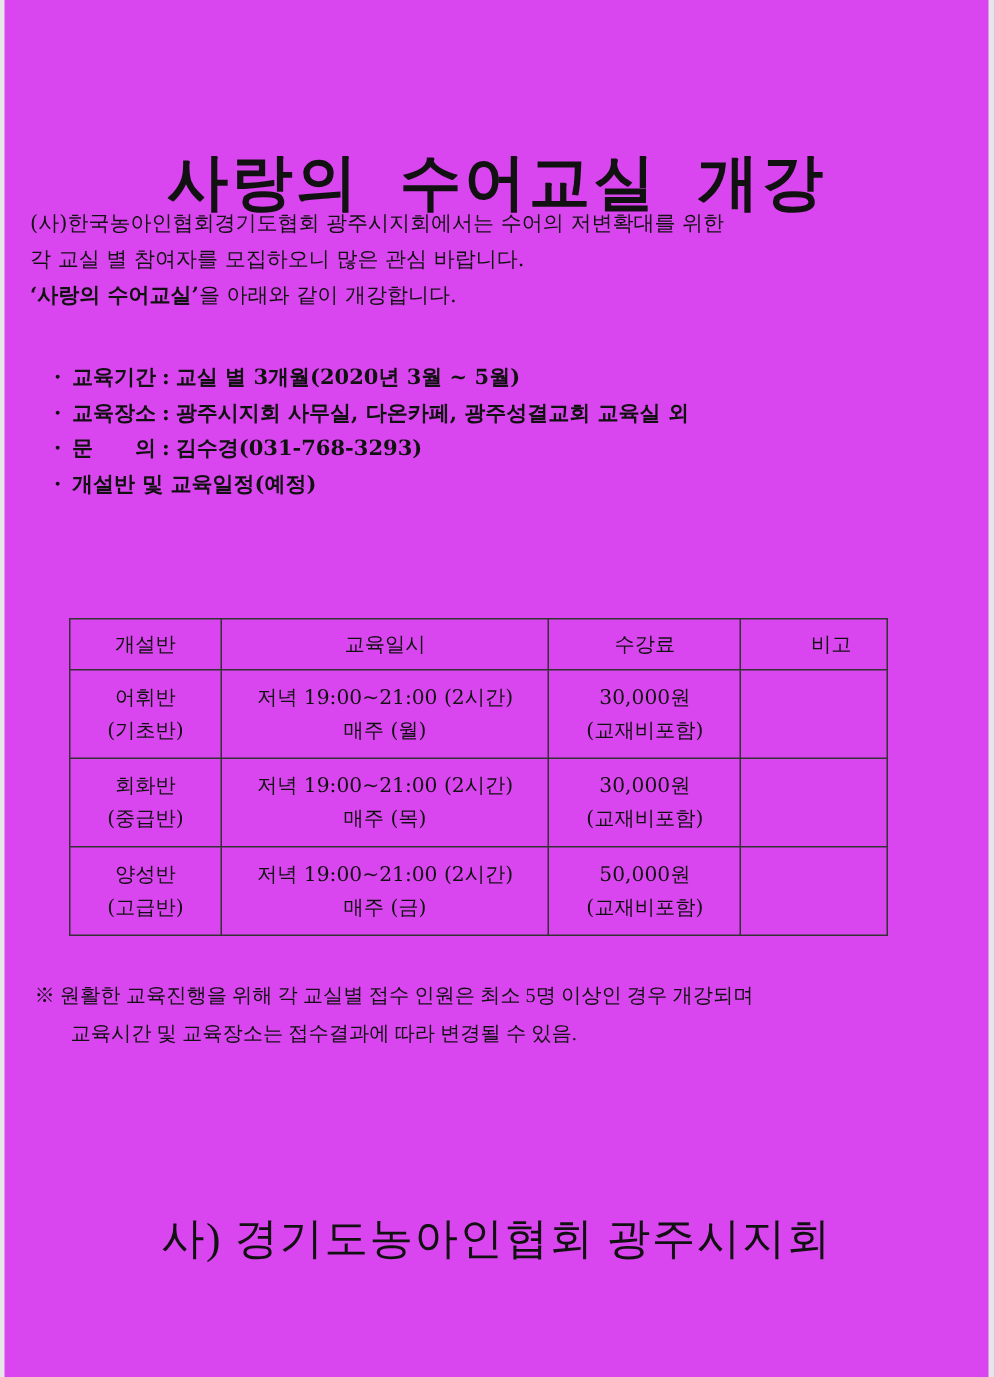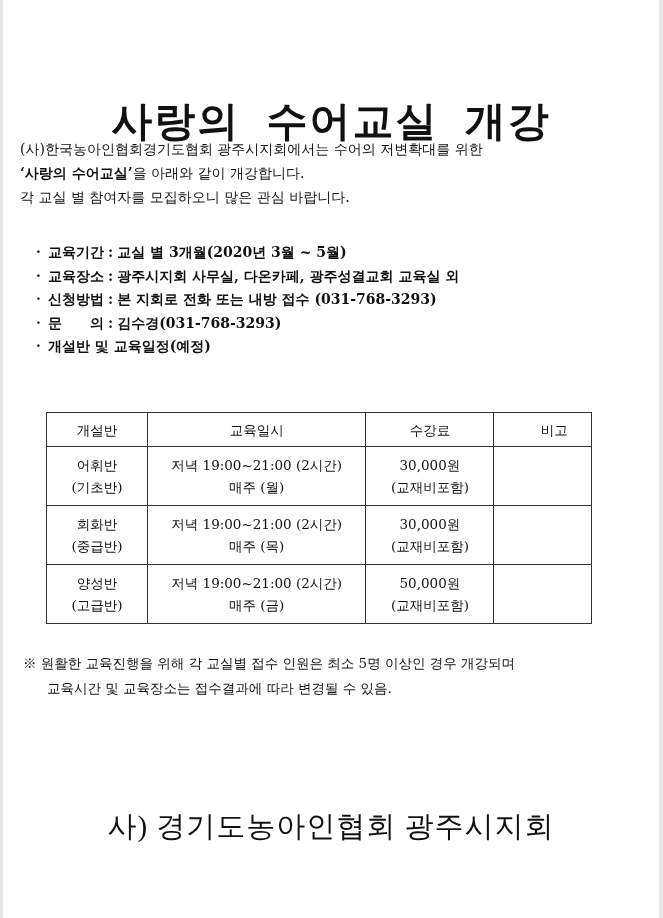--- a/index.html
+++ b/index.html
@@ -14,21 +14,21 @@
       overflow: hidden;
       font-family: "DejaVu Serif", "Liberation Serif", serif;
       color: #111;
     }
     .page {
       position: absolute;
       left: 3px;
       top: 0;
       width: 656px;
       height: 918px;
-      background: #ffffff;
+      background: #d946ef;
     }
     .title {
       position: absolute;
       left: 0;
       top: 68px;
       width: 656px;
       text-align: center;
       font-family: "DejaVu Sans", "Liberation Sans", sans-serif;
       font-size: 41px;
       letter-spacing: 2px;
@@ -85,21 +85,21 @@
     .schedule .c4 { width: 78px; padding-left: 23px; }
     .schedule .line { display: block; }
     .notice {
       position: absolute;
       left: 20px;
       top: 651px;
       width: 630px;
       font-size: 13.5px;
       line-height: 25px;
     }
-    .notice p { margin: 0; white-space: nowrap; }
+    .notice p { margin: 0; white-space: nowrap; font-family: Liberation Serif, serif; }
     .notice .indent { padding-left: 24px; }
     .footer {
       position: absolute;
       left: 0;
       top: 806px;
       width: 656px;
       text-align: center;
       font-family: Liberation Serif, serif;
       font-size: 29px;
       letter-spacing: 1px;
@@ -108,33 +108,30 @@
   </style>
 </head>
 <body>
 
 <div class="page">
 
   <h1 class="title">사랑의 수어교실 개강</h1>
 
   <div class="intro">
     <p>(사)한국농아인협회경기도협회 광주시지회에서는 수어의 저변확대를 위한</p>
+    <p>각 교실 별 참여자를 모집하오니 많은 관심 바랍니다.</p>
     <p><span class="quoted">‘사랑의 수어교실’</span><span>을 아래와 같이 개강합니다.</span></p>
-    <p>각 교실 별 참여자를 모집하오니 많은 관심 바랍니다.</p>
   </div>
 
   <ul class="info-list">
     <li>
       <span class="bullet">·</span><span class="label">교육기간</span><span class="sep">:</span><span>교실 별 3개월(2020년 3월 ~ 5월)</span>
     </li>
     <li>
       <span class="bullet">·</span><span class="label">교육장소</span><span class="sep">:</span><span>광주시지회 사무실, 다온카페, 광주성결교회 교육실 외</span>
-    </li>
-    <li>
-      <span class="bullet">·</span><span class="label">신청방법</span><span class="sep">:</span><span>본 지회로 전화 또는 내방 접수 (031-768-3293)</span>
     </li>
     <li>
       <span class="bullet">·</span><span class="label">문　　의</span><span class="sep">:</span><span>김수경(031-768-3293)</span>
     </li>
     <li>
       <span class="bullet">·</span><span class="label">개설반 및 교육일정(예정)</span>
     </li>
   </ul>
 
   <table class="schedule">

